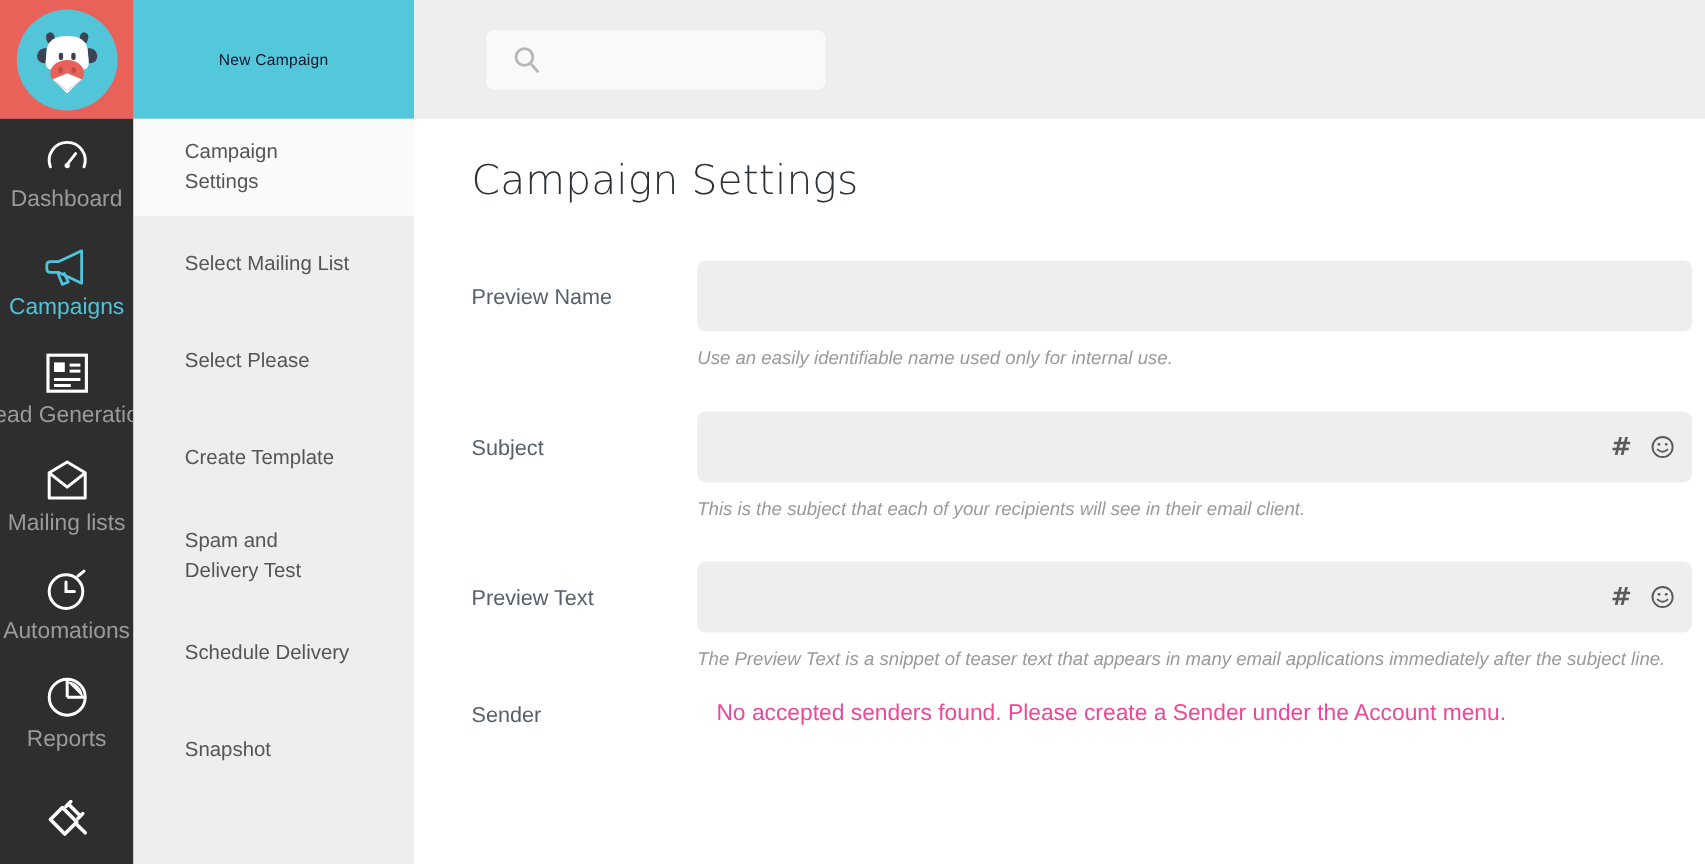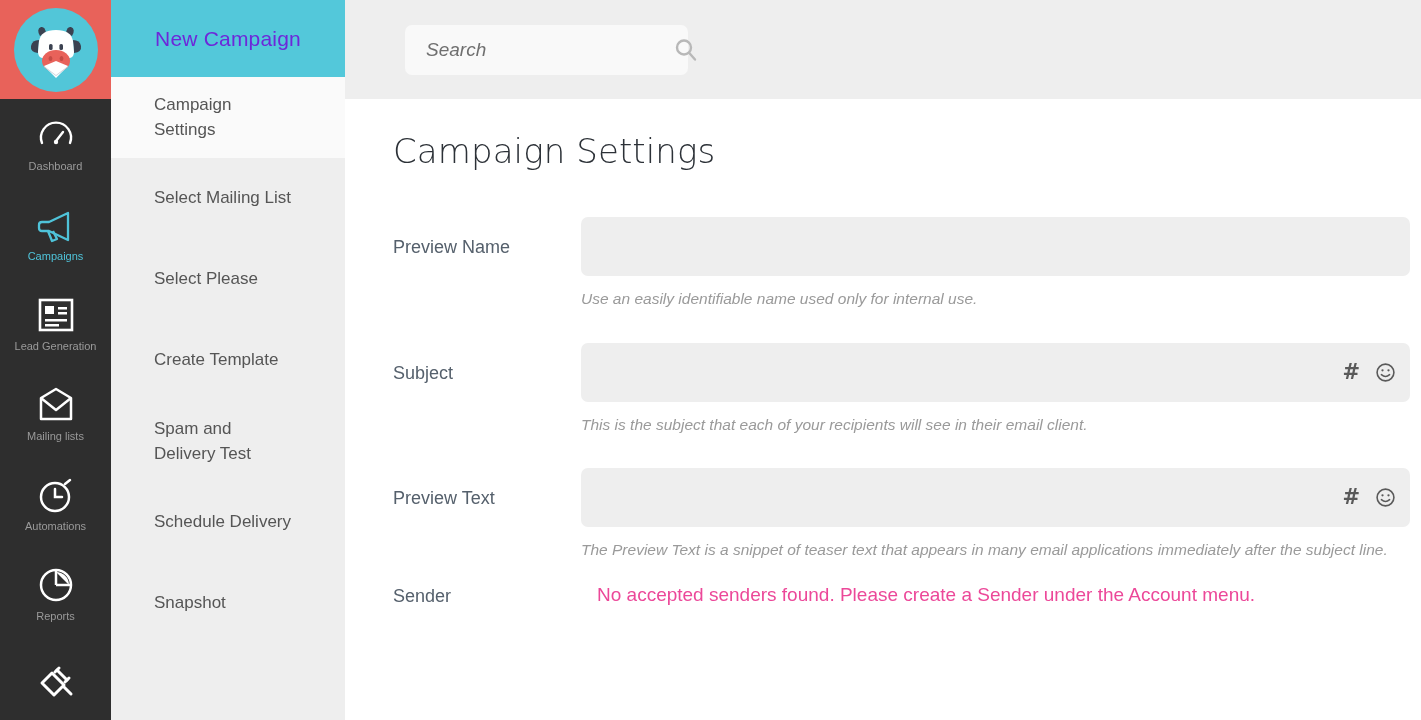--- a/index.html
+++ b/index.html
@@ -60,48 +60,48 @@
   }
 
   .rail-icon {
     height: 38px;
     display: flex;
     align-items: center;
     justify-content: center;
   }
 
   .rail-label {
-    font-size: 11px;
+    font-size: 19px;
     color: #9a9a9a;
     line-height: 1;
     white-space: nowrap;
     text-align: right;
   }
 
   .rail-item.active .rail-label { color: #4fc3d9; }
 
   
   .sub-nav {
     width: 234px;
     flex: 0 0 234px;
     height: 720px;
     background: #eeeeee;
     display: flex;
     flex-direction: column;
     overflow: hidden;
   }
 
   .sub-nav-header {
-    height: 77px;
+    height: 99px;
     background: #53c8da;
     display: flex;
     align-items: center;
     justify-content: center;
-    color: #6d28d9;
-    font-size: 21px;
+    color: #0f172a;
+    font-size: 13px;
     letter-spacing: .2px;
   }
 
   .sub-nav-item {
     min-height: 81px;
     padding: 0 0 0 43px;
     display: flex;
     align-items: center;
     font-size: 17px;
     color: #555555;
@@ -400,21 +400,20 @@
     </div>
     <div class="sub-nav-item">
       <span class="two-line">Snapshot</span>
     </div>
   </nav>
 
   <div class="main">
 
     <header class="topbar">
       <div class="search-box">
-        <input class="search-input" type="text" placeholder="Search" style="">
         <span class="search-icon">
           <svg width="26" height="26" viewBox="0 0 26 26" fill="none" stroke="#b8b8b8" stroke-width="2.4" stroke-linecap="round">
             <circle cx="11" cy="10.5" r="7"></circle>
             <path d="M16.3 16 L22 22.5"></path>
           </svg>
         </span>
       </div>
     </header>
 
     <div class="content">

